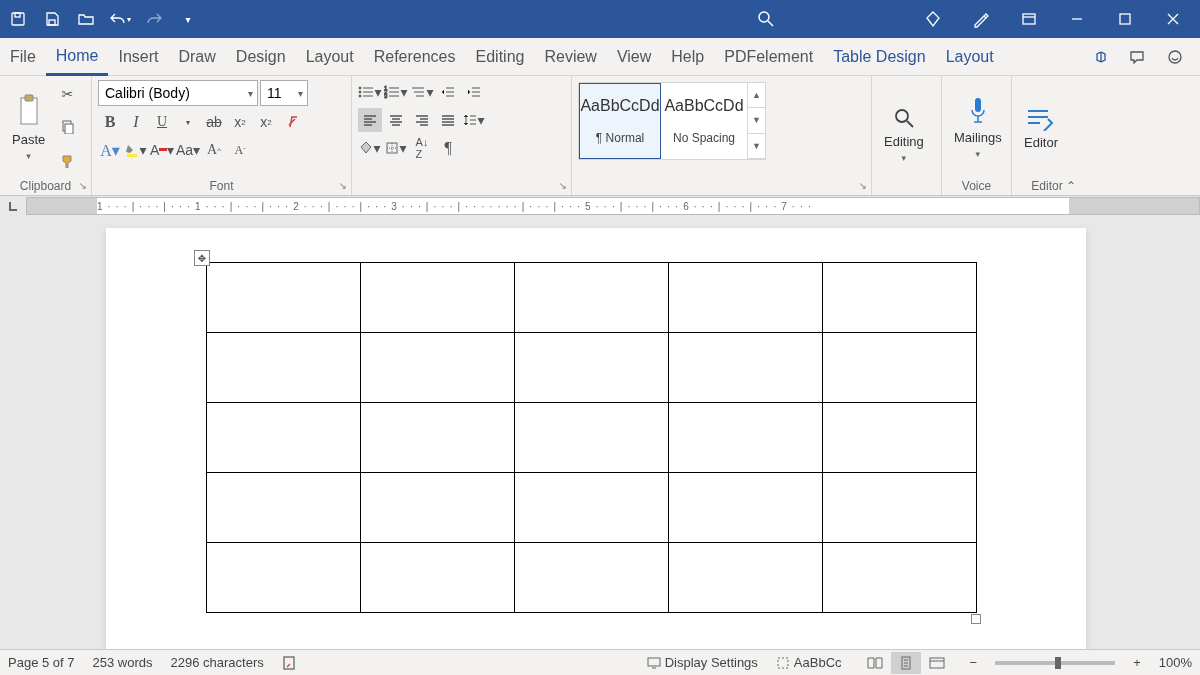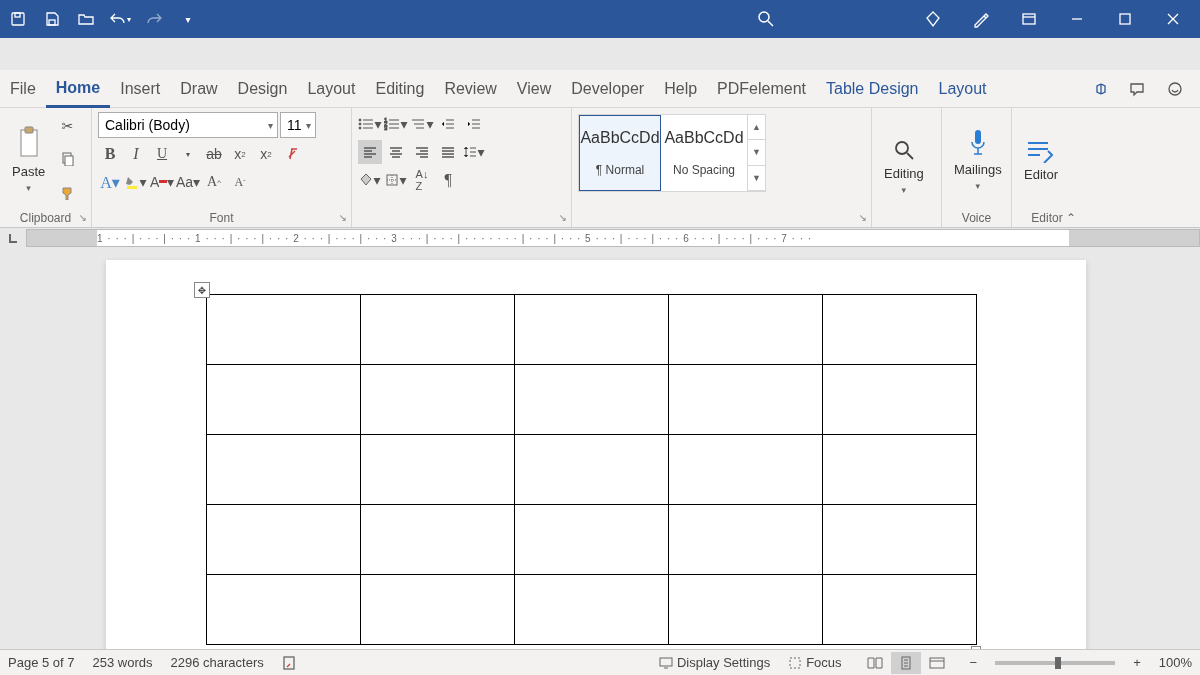--- a/index.html
+++ b/index.html
@@ -5,42 +5,42 @@
 * { margin: 0; padding: 0; box-sizing: border-box; font-family: "Segoe UI", Arial, sans-serif; }
 body { width: 1200px; height: 675px; background: #e8e8e8; overflow: hidden; position: relative; }
 
 .titlebar { height: 38px; background: #2b579a; display: flex; align-items: center; justify-content: space-between; padding: 0 4px; }
 .qat { display: flex; gap: 6px; align-items: center; }
 .qat-btn { width: 28px; height: 28px; display: flex; align-items: center; justify-content: center; color: #fff; cursor: pointer; }
 .titlebar-right { display: flex; gap: 2px; align-items: center; }
 .tr-btn { width: 46px; height: 38px; display: flex; align-items: center; justify-content: center; color: #fff; cursor: pointer; }
 .search-icon { color: #fff; }
 
-.menubar { height: 38px; background: #f3f2f1; display: flex; align-items: center; border-bottom: 1px solid #d6d6d6; margin-top: 32px; }
+.menubar { height: 38px; background: #f3f2f1; display: flex; align-items: center; border-bottom: 1px solid #d6d6d6; }
 .tab { padding: 0 10px; height: 100%; display: flex; align-items: center; font-size: 16px; color: #555; cursor: pointer; }
-.tab.active { color: #2b579a; font-weight: 700; border-bottom: 3px solid #2b579a; margin-bottom: -1px; }
+.tab.active { color: #2b579a; font-weight: 400; border-bottom: 3px solid #2b579a; margin-bottom: -1px; }
 .tab.contextual { color: #2b579a; }
 .menubar-right { margin-left: auto; display: flex; gap: 4px; padding-right: 8px; }
 .mb-btn { width: 34px; height: 34px; display: flex; align-items: center; justify-content: center; color: #444; cursor: pointer; }
 
 .ribbon { height: 120px; background: #f3f2f1; display: flex; border-bottom: 1px solid #c8c8c8; }
 .group { border-right: 1px solid #d6d6d6; padding: 2px 6px 0 6px; display: flex; flex-direction: column; position: relative; }
 .group-body { flex: 1; display: flex; gap: 4px; }
 .group-label { font-size: 12px; color: #666; text-align: center; padding: 2px 0; display: flex; justify-content: center; align-items: center; gap: 4px; }
 .launcher { font-size: 10px; color: #888; cursor: pointer; position: absolute; right: 4px; bottom: 4px; }
 
 .big-btn { display: flex; flex-direction: column; align-items: center; justify-content: center; padding: 4px 6px; cursor: pointer; font-size: 13px; color: #333; gap: 4px; }
 .sm-btn { width: 24px; height: 24px; display: flex; align-items: center; justify-content: center; cursor: pointer; color: #555; font-size: 14px; }
 .col { display: flex; flex-direction: column; gap: 2px; }
 .row { display: flex; gap: 2px; align-items: center; }
 
 .font-combo { height: 26px; border: 1px solid #ababab; background: #fff; font-size: 14px; padding: 0 20px 0 6px; display: flex; align-items: center; position: relative; cursor: pointer; }
 .font-combo::after { content: "▾"; position: absolute; right: 4px; font-size: 10px; color: #666; }
-.font-name { width: 180px; }
-.font-size { width: 36px; }
+.font-name { width: 160px; }
+.font-size { width: 48px; }
 
 .style-gallery { display: flex; gap: 2px; border: 1px solid #d6d6d6; background: #fff; height: 78px; }
 .style-item { width: 82px; display: flex; flex-direction: column; align-items: center; justify-content: center; border: 1px solid transparent; cursor: pointer; padding: 2px; }
 .style-item.selected { border-color: #2b579a; background: #eef4fb; }
 .style-preview { font-size: 16px; color: #333; }
 .style-preview.heading { color: #2b579a; font-size: 18px; font-family: Cambria, serif; }
 .style-name { font-size: 12px; color: #444; margin-top: 16px; }
 .gallery-scroll { width: 18px; display: flex; flex-direction: column; border-left: 1px solid #d6d6d6; }
 .gallery-scroll div { flex: 1; display: flex; align-items: center; justify-content: center; font-size: 9px; color: #666; cursor: pointer; border-bottom: 1px solid #d6d6d6; }
 
@@ -146,24 +146,24 @@
   </div>
 </div>
 
 <div class="menubar">
   <div class="tab">File</div>
   <div class="tab active">Home</div>
   <div class="tab">Insert</div>
   <div class="tab">Draw</div>
   <div class="tab">Design</div>
   <div class="tab">Layout</div>
+  <div class="tab">References</div>
   <div class="tab">Editing</div>
   <div class="tab">Review</div>
   <div class="tab">View</div>
-  <div class="tab">Developer</div>
   <div class="tab">Help</div>
   <div class="tab">PDFelement</div>
   <div class="tab contextual">Table Design</div>
   <div class="tab contextual">Layout</div>
   <div class="menubar-right">
     <div class="mb-btn">
         <svg width="16" height="16" viewBox="0 0 16 16" fill="none" stroke="#2b579a" stroke-width="1.3">
           <path d="M10 3L6 5v6l4 2M10 3v10M10 3l4 2v6l-4 2"></path>
         </svg>
       </div>
@@ -471,21 +471,21 @@
       <svg width="14" height="14" viewBox="0 0 14 14" fill="none" stroke="#666">
         <rect x="1" y="2" width="12" height="8"></rect>
         <path d="M5 12h4"></path>
       </svg>
       <span>Display Settings</span>
     </span>
   <span class="sb-item">
       <svg width="14" height="14" viewBox="0 0 14 14" fill="none" stroke="#666">
         <rect x="2" y="2" width="10" height="10" stroke-dasharray="2 2"></rect>
       </svg>
-      <span>Focus</span>
+      <span>AaBbCc</span>
     </span>
   <div class="view-btns">
     <div class="view-btn">
         <svg width="16" height="14" viewBox="0 0 16 14" fill="none" stroke="#666">
           <path d="M1 2h6v10H1zM9 2h6v10H9z"></path>
         </svg>
       </div>
     <div class="view-btn active">
         <svg width="14" height="14" viewBox="0 0 14 14" fill="none" stroke="#666">
           <rect x="3" y="1" width="8" height="12"></rect>

